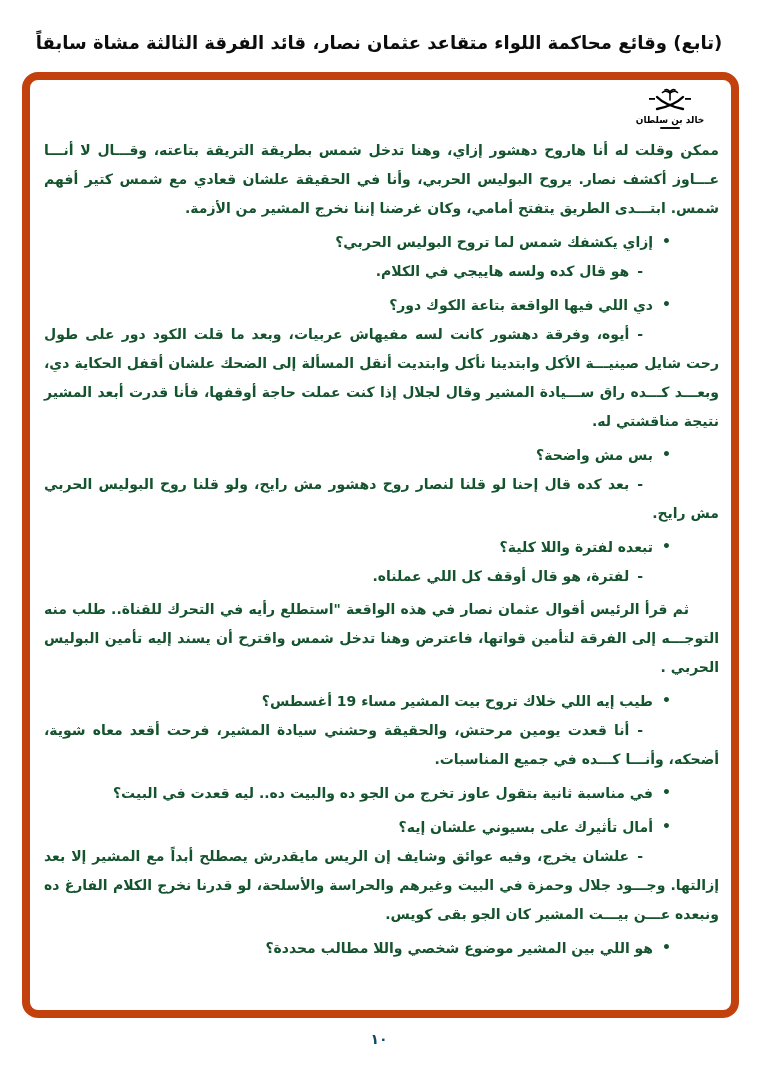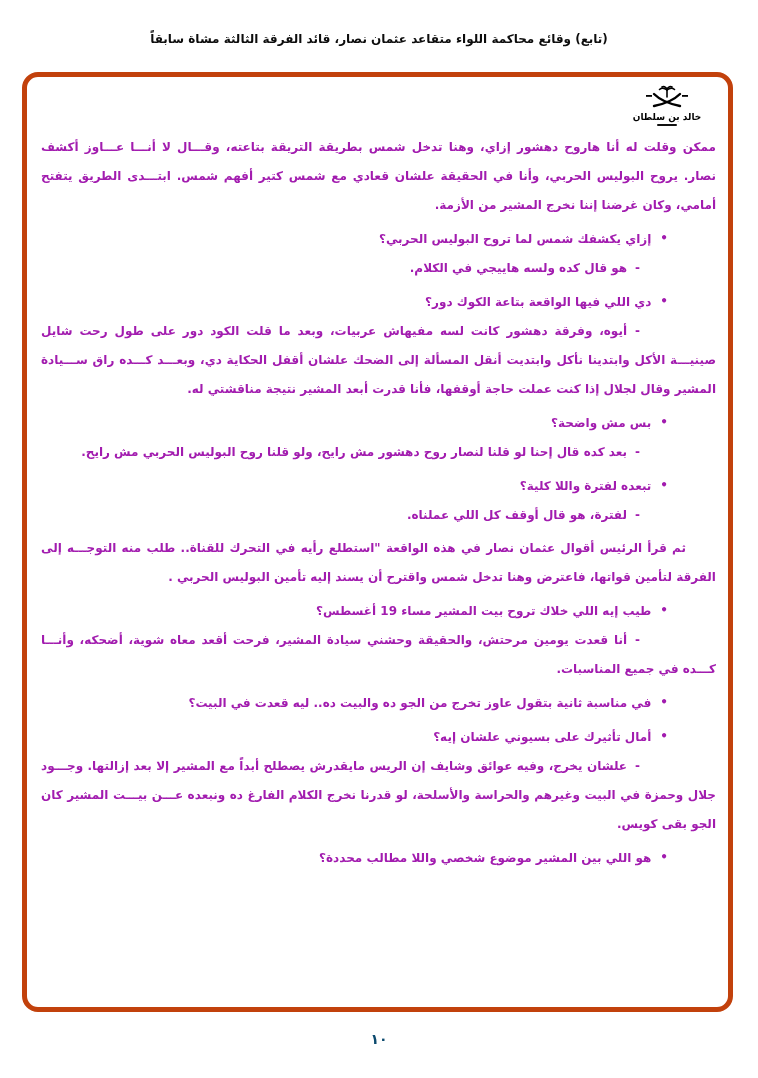--- a/index.html
+++ b/index.html
@@ -3,41 +3,41 @@
 <meta charset="utf-8">
 <style>
   html,body{margin:0;padding:0;}
   body{
     width:758px;height:1078px;position:relative;background:#ffffff;
     font-family:"DejaVu Sans",sans-serif;color:#131313;overflow:hidden;
   }
   .doc-title{
     position:absolute;top:32px;left:0;right:0;
     direction:rtl;text-align:center;
-    font-size:12px;font-weight:bold;color:#0d0d0d;
+    font-size:18px;font-weight:bold;color:#0d0d0d;
     letter-spacing:0;
   }
   .frame{
     position:absolute;left:22px;top:72px;width:701px;height:930px;
-    border:5px solid #c2410c;border-radius:16px;background:#ffffff;
+    border:8px solid #c2410c;border-radius:16px;background:#ffffff;
   }
   .logo{
     position:absolute;top:8px;right:24px;width:74px;text-align:center;
     direction:rtl;
   }
   .logo svg{display:block;margin:0 auto;}
   .logo-name{
     font-size:9px;font-weight:bold;color:#000;line-height:10px;margin-top:1px;
     transform:scaleY(1.05);
   }
   .logo-sub{width:20px;height:2px;background:#111;margin:2px auto 0 auto;border-radius:1px;}
   .body-text{
     position:absolute;top:56px;right:12px;left:14px;
     direction:rtl;text-align:justify;
-    font-size:12px;font-weight:bold;line-height:29px;color:#a21caf;
+    font-size:14px;font-weight:bold;line-height:29px;color:#14532d;
   }
   .para{margin:0;}
   .para.indented{text-indent:30px;}
   .qa{margin-top:5px;}
   .qa .q{text-indent:24px;}
   .qa .a{text-indent:38px;}
   .mark-bullet{display:inline-block;margin-left:9px;transform:translateY(-1px);}
   .mark-dash{display:inline-block;margin-left:8px;}
   .para.mid{margin-top:4px;}
   .page-number{

